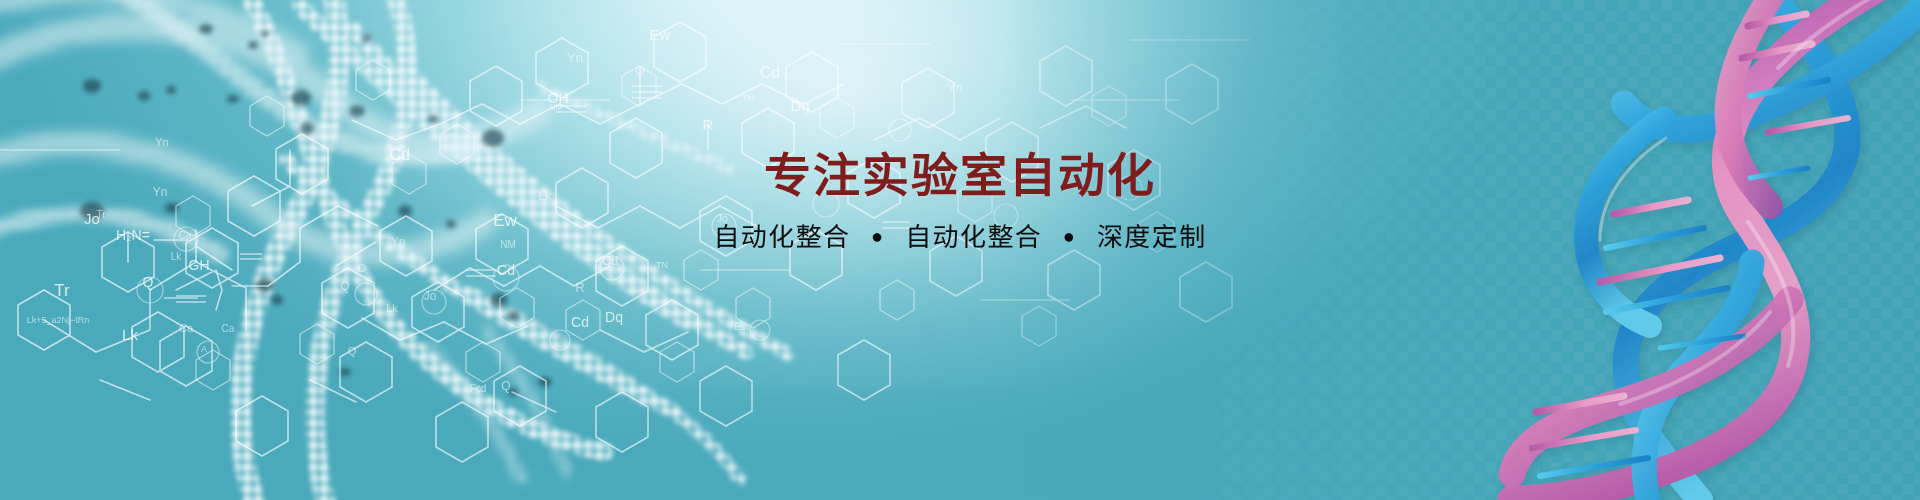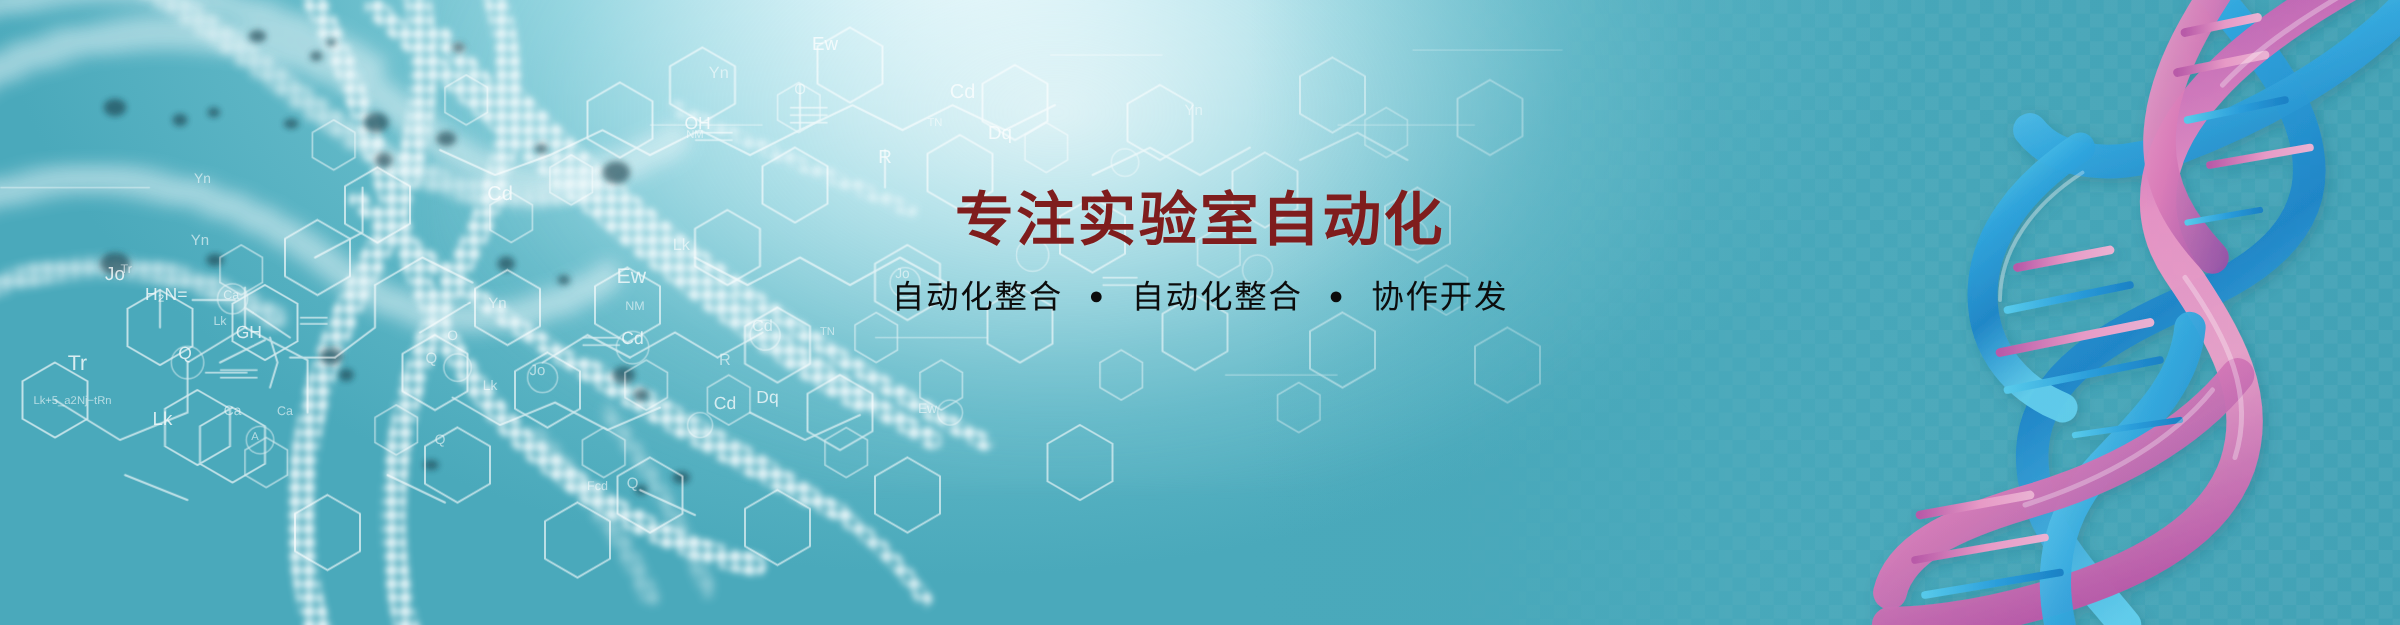--- a/index.html
+++ b/index.html
@@ -499,17 +499,17 @@
     </svg>
   </div>
 
   <div class="text-block">
     <h1 class="headline">专注实验室自动化</h1>
     <p class="subtitle">
       <span>自动化整合</span>
       <span class="sub-sep">●</span>
       <span>自动化整合</span>
       <span class="sub-sep">●</span>
-      <span>协作开发</span>
+      <span>深度定制</span>
     </p>
   </div>
 
 </div>
 
 </body></html>

